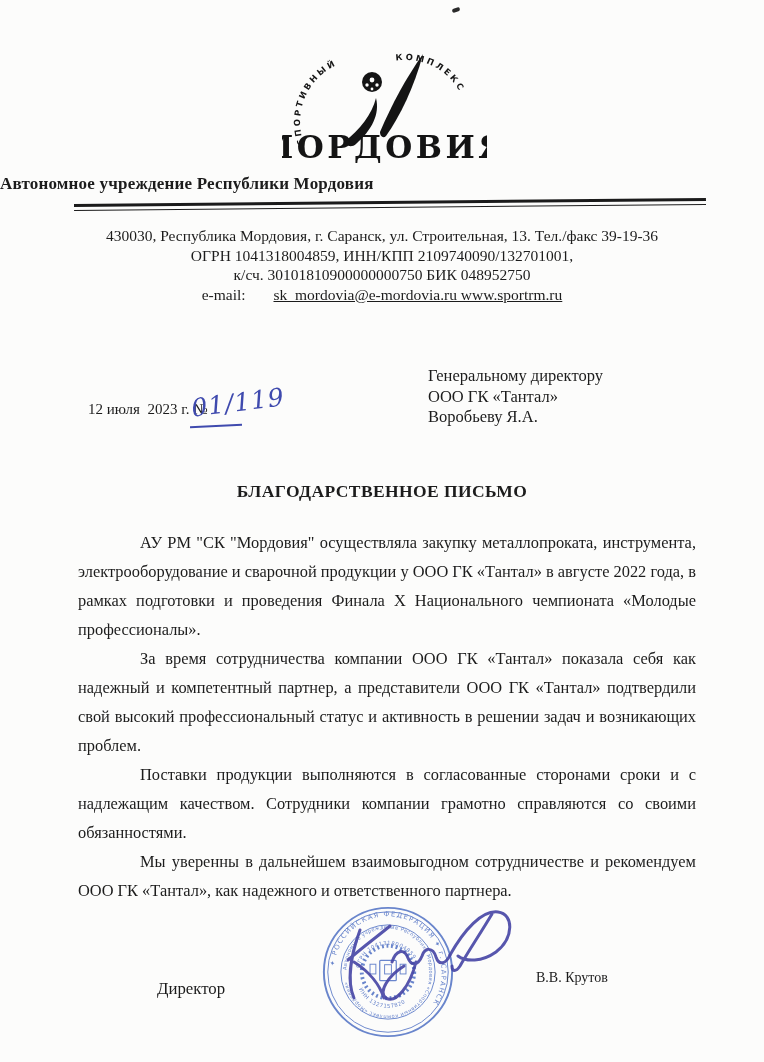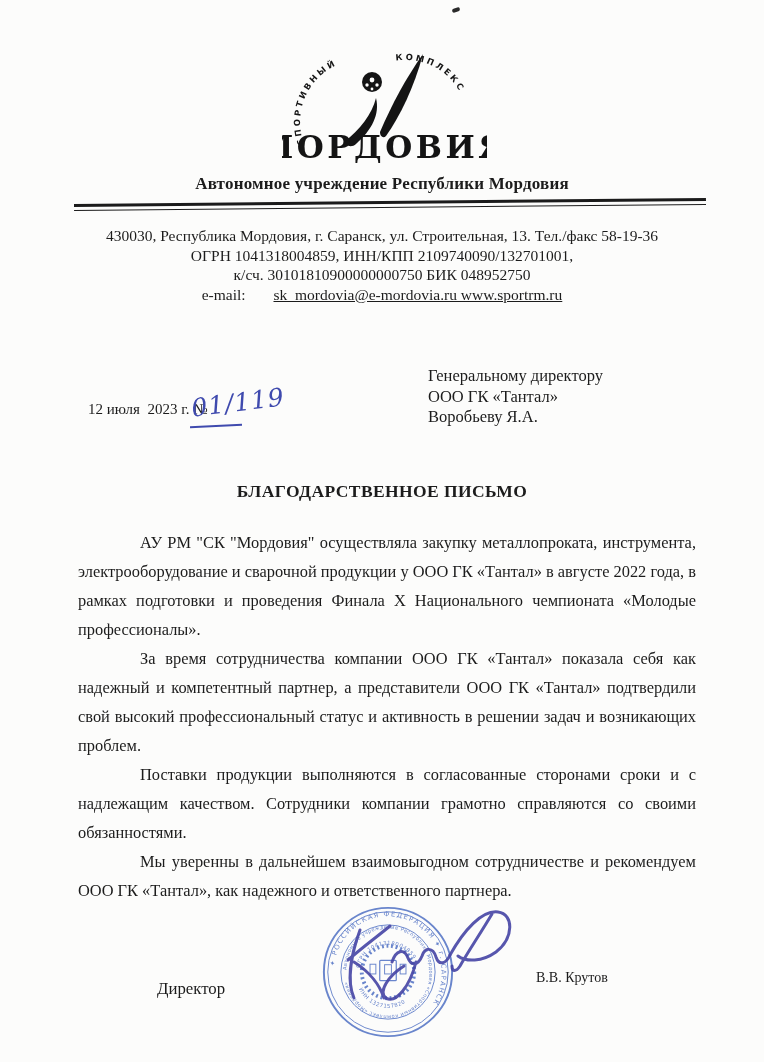--- a/index.html
+++ b/index.html
@@ -11,21 +11,21 @@
     background:#fcfcfb;
     overflow:hidden;
     font-family:"Liberation Serif",serif;
     color:#1c1c1c;
   }
   .abs{position:absolute;}
   
   .speck{left:452px;top:8px;width:8px;height:4px;background:#2a2a2a;border-radius:2px;transform:rotate(-18deg);}
   
   .logo-svg{left:282px;top:52px;width:205px;height:116px;}
-  .org-line{left:0;right:0;top:174px;text-align:center;font-weight:bold;font-size:17px;letter-spacing:.2px;}
+  .org-line{left:0;right:0;top:174px;font-weight:bold;font-size:17px;letter-spacing:.2px;}
   .rule{left:74px;top:201px;width:632px;height:3px;border-top:3px solid #1b1b1b;border-bottom:1.5px solid #1b1b1b;transform:rotate(-0.55deg);}
   
   .contacts{left:42px;top:226px;width:680px;text-align:center;font-size:15.5px;line-height:19.6px;}
   .contacts .u{text-decoration:underline;margin-left:24px;}
   
   .date-line{left:88px;top:401px;font-size:15px;white-space:pre;}
   .doc-number{left:191px;top:388px;font-size:25px;font-style:italic;color:#3f4aae;transform:rotate(-7deg);font-family:"DejaVu Serif",serif;letter-spacing:1px;}
   .doc-number-underline{left:190px;top:425px;width:52px;border-bottom:2px solid #3f4aae;transform:rotate(-3deg);}
   .recipient{left:428px;top:366px;font-size:16.5px;line-height:20.5px;}
   
@@ -66,21 +66,21 @@
     <text font-family="DejaVu Sans, sans-serif" font-size="8.5" font-weight="bold" letter-spacing="2.6" fill="#161616">
       <textPath href="#arcR" startOffset="2">КОМПЛЕКС</textPath>
     </text>
     <text x="102" y="106" text-anchor="middle" font-family="DejaVu Serif, serif" font-weight="bold" font-size="31" letter-spacing="3.5" fill="#141414">МОРДОВИЯ</text>
   </svg>
 
   <div class="abs org-line">Автономное учреждение Республики Мордовия</div>
   <div class="abs rule"></div>
 
   <div class="abs contacts">
-    <div>430030, Республика Мордовия, г. Саранск, ул. Строительная, 13. Тел./факс 58-19-36</div>
+    <div>430030, Республика Мордовия, г. Саранск, ул. Строительная, 13. Тел./факс 39-19-36</div>
     <div>ОГРН 1041318004859, ИНН/КПП 2109740090/132701001,</div>
     <div>к/сч. 30101810900000000750 БИК 048952750</div>
     <div><span>e-mail: </span><span class="u">sk_mordovia@e-mordovia.ru www.sportrm.ru</span></div>
   </div>
 
   <div class="abs date-line">12 июля  2023 г. №</div>
   <div class="abs doc-number-underline"></div>
   <div class="abs doc-number">01/119</div>
 
   <div class="abs recipient">

